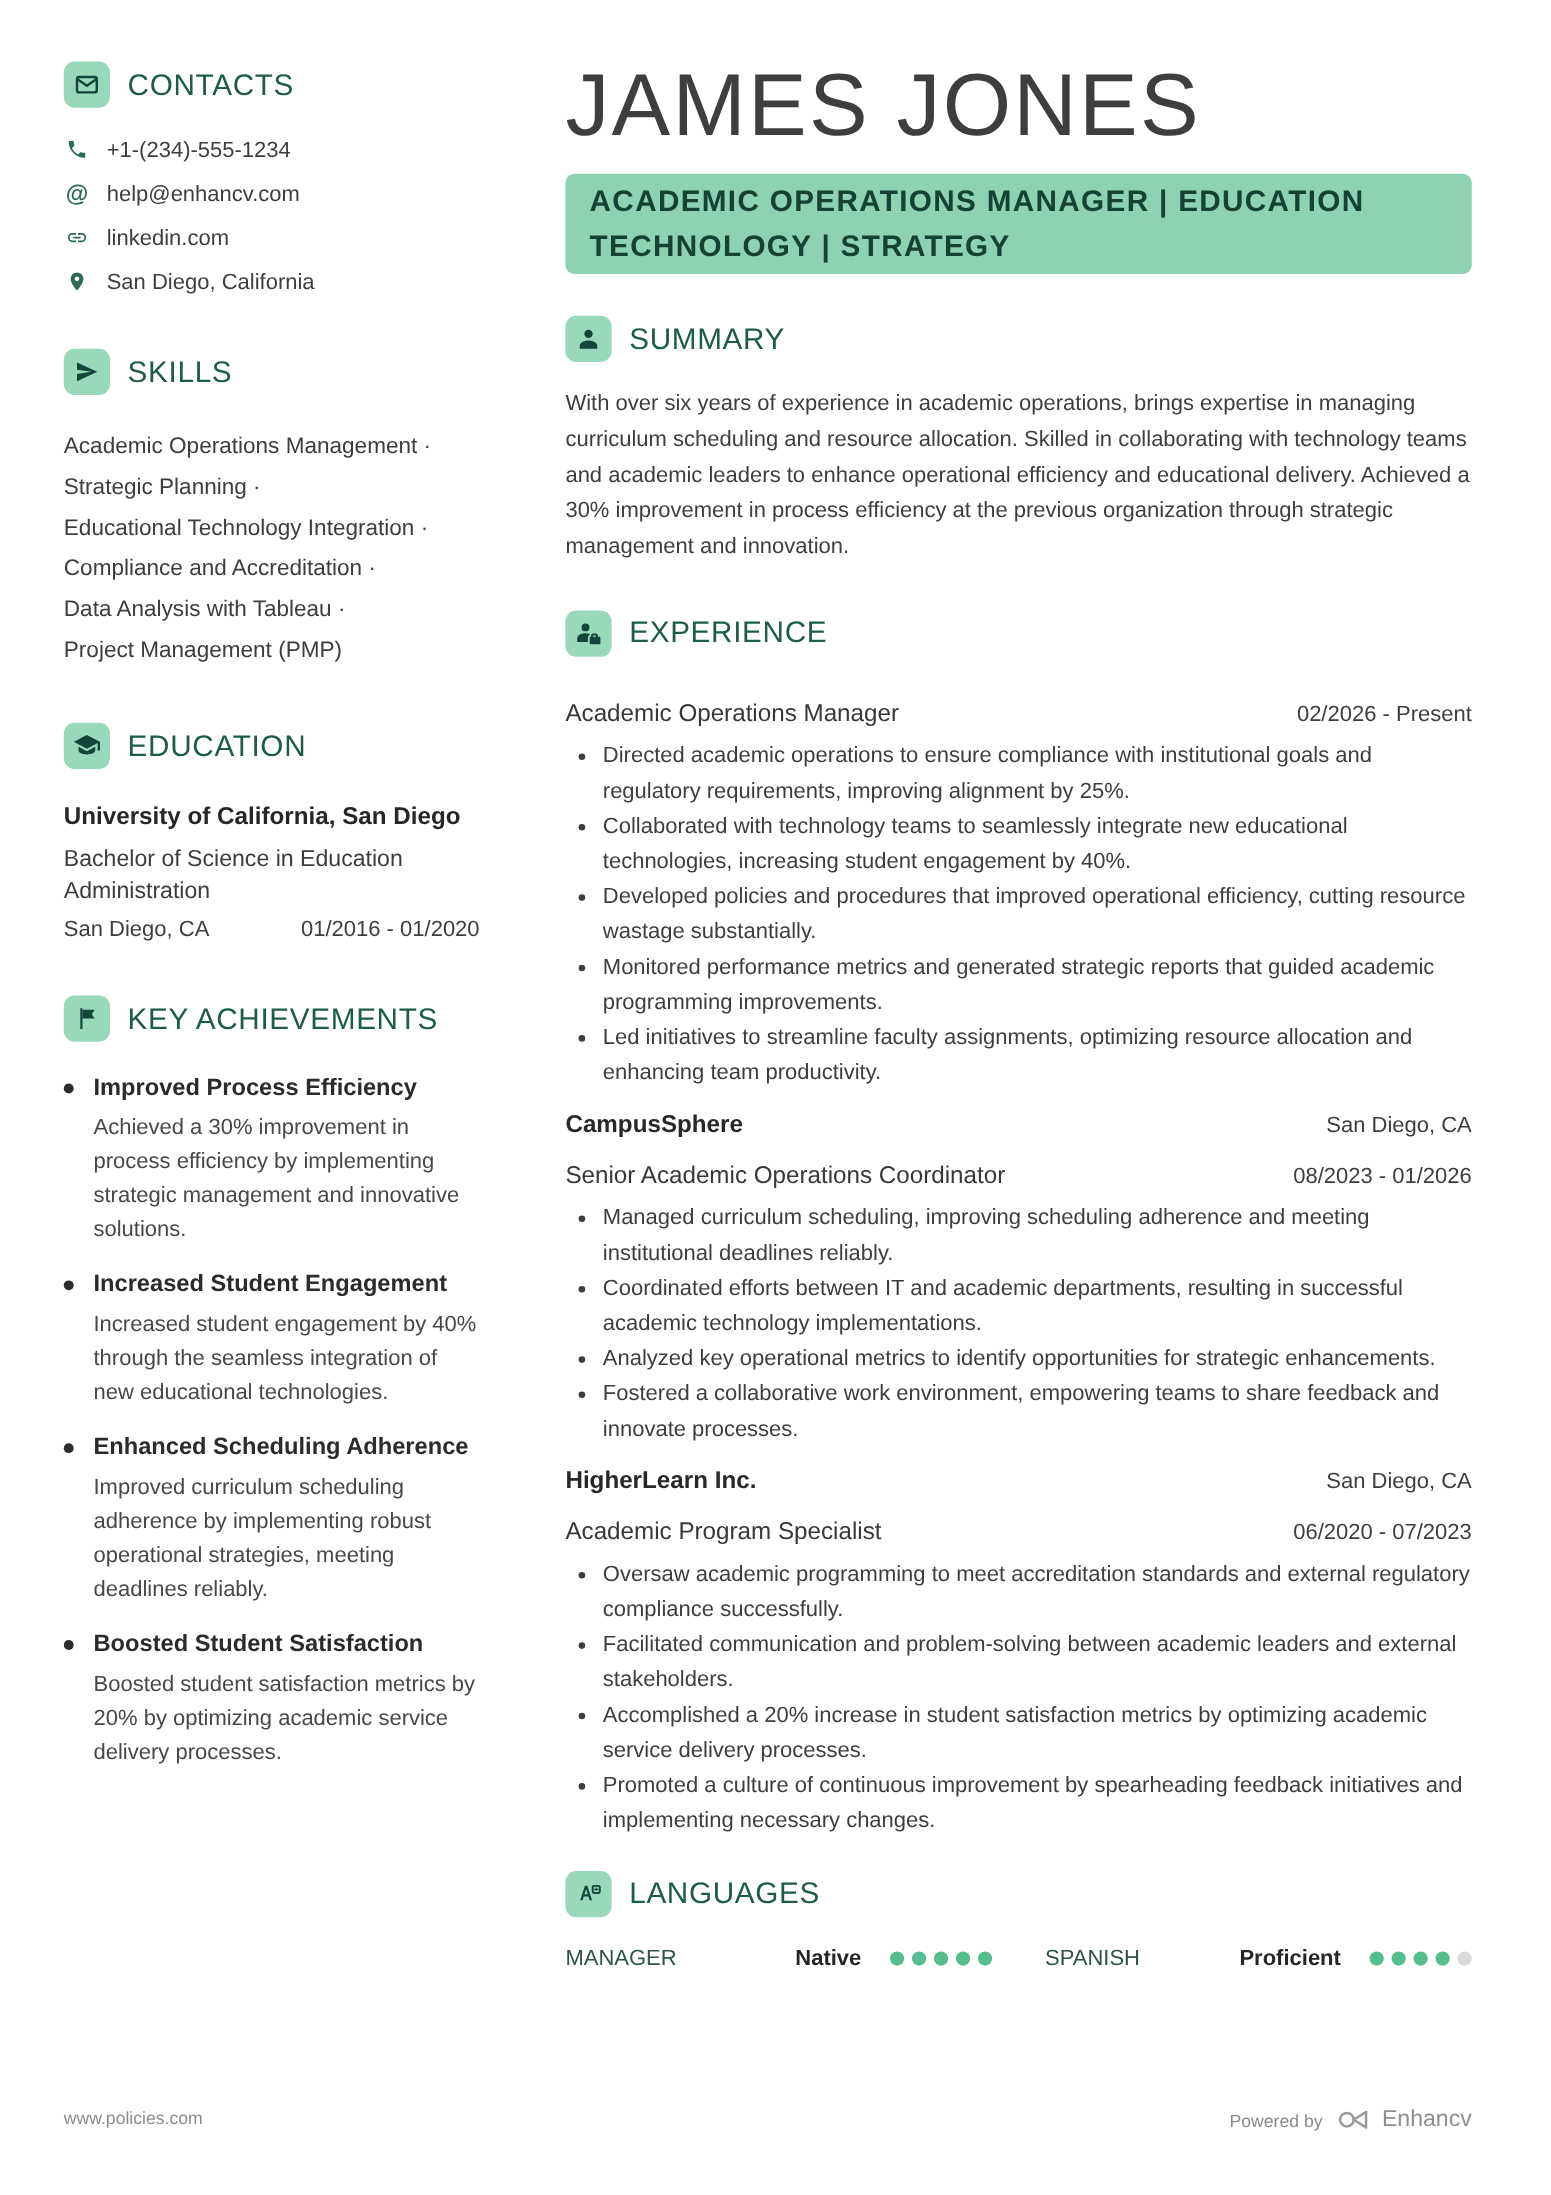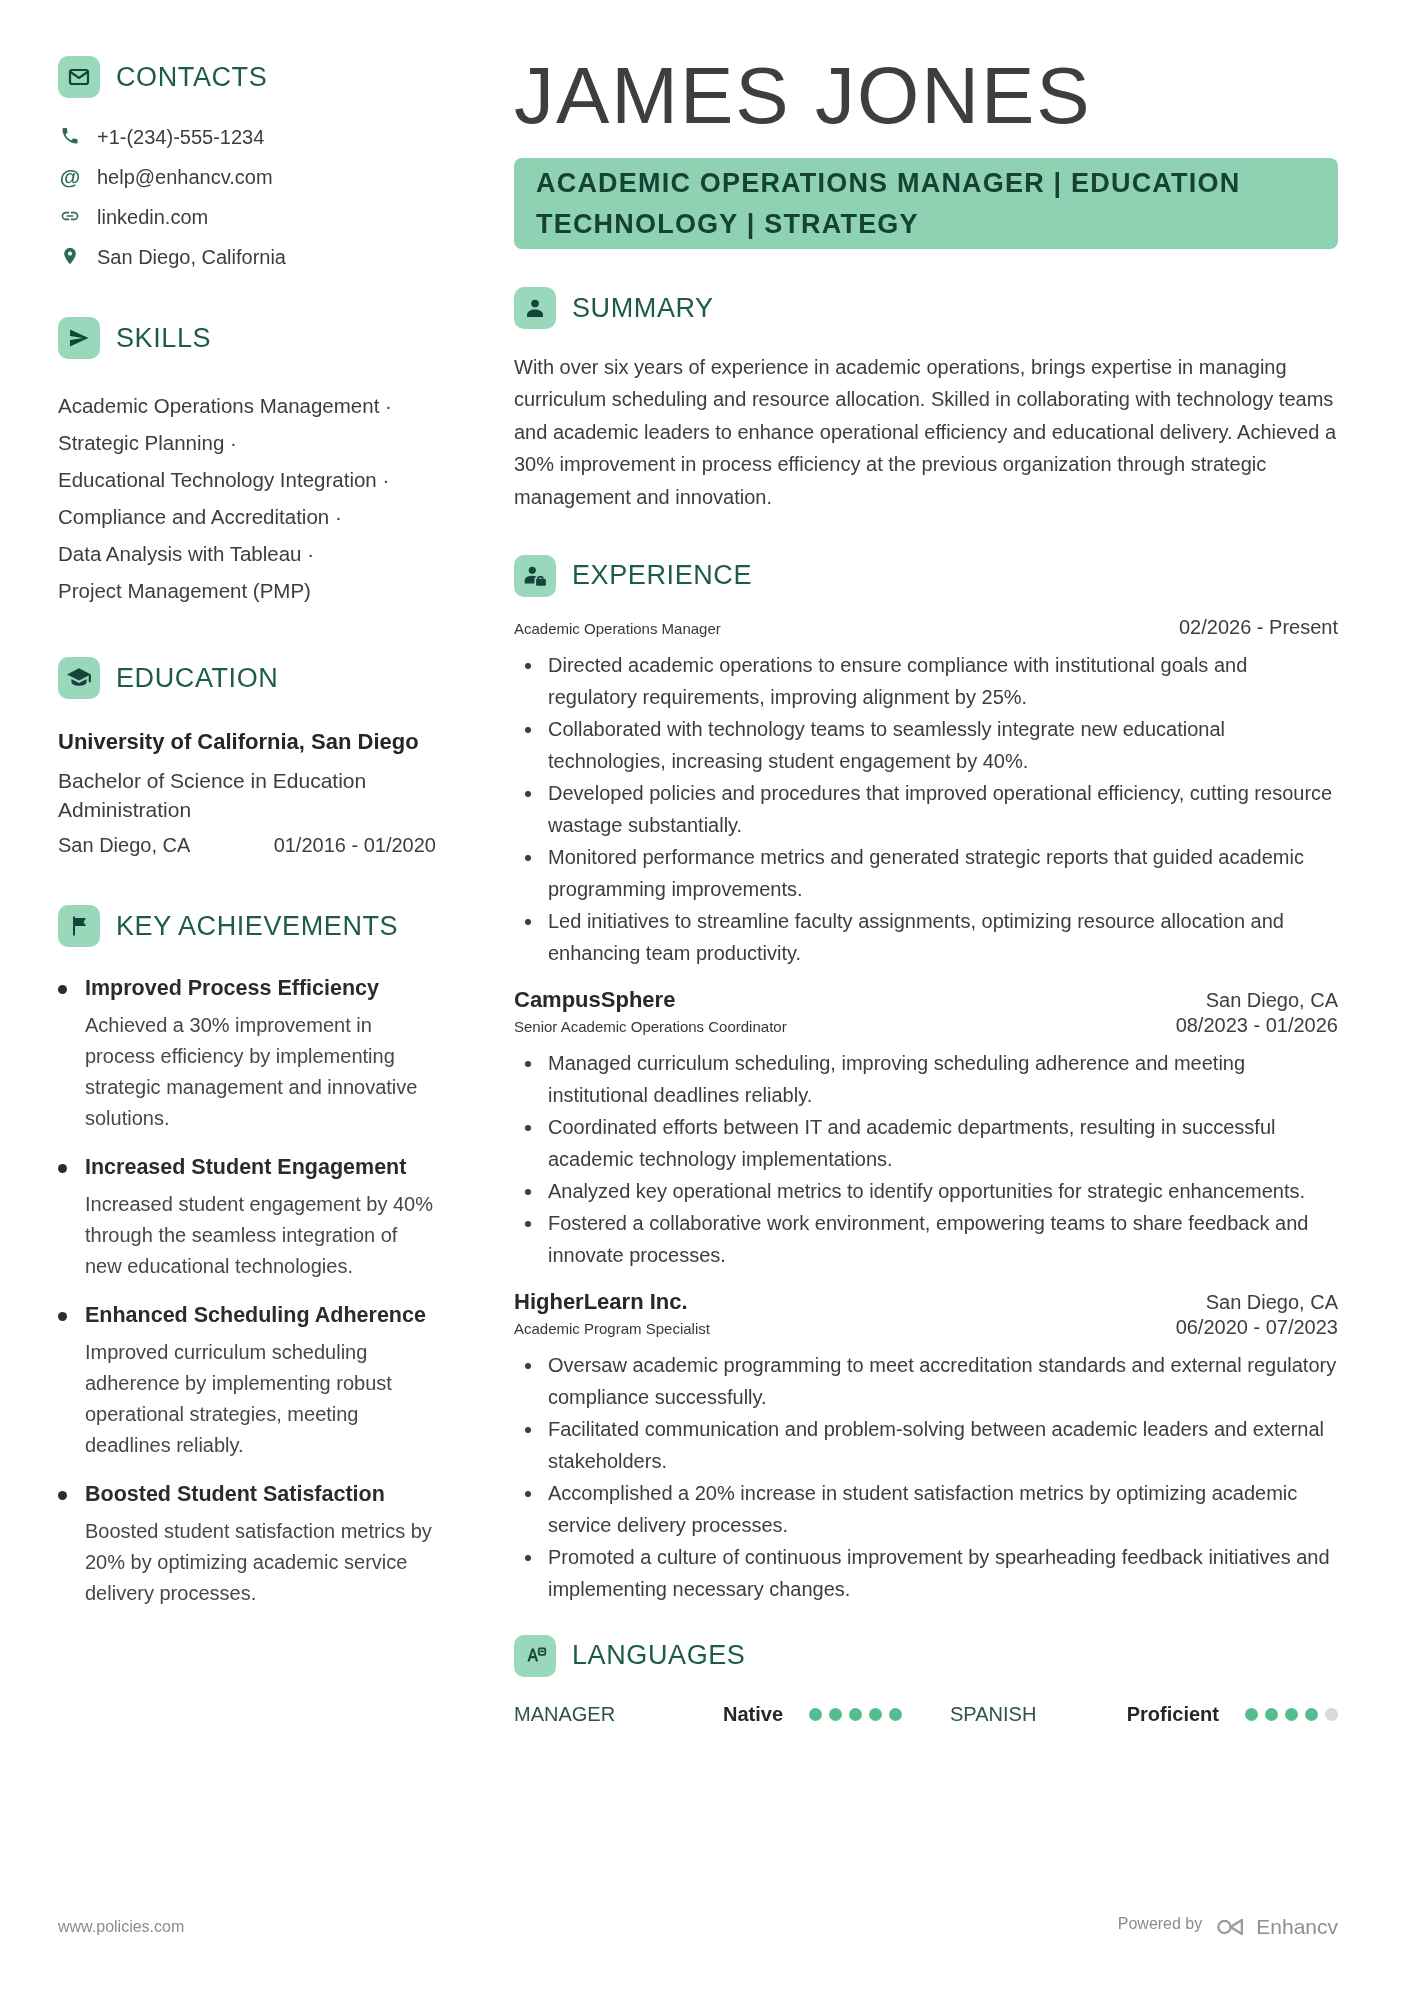--- a/index.html
+++ b/index.html
@@ -48,38 +48,38 @@
   }
 
   
   .summary-text{font-size:20px;line-height:1.62;color:#3d3d3d;margin:0}
 
   
   .job{margin-bottom:18px}
   .job-line{display:flex;justify-content:space-between;align-items:baseline;gap:20px}
   .company{font-size:22px;font-weight:bold;color:#282828}
   .job-loc,.job-dates{font-size:20px;color:#3d3d3d;white-space:nowrap}
-  .role{font-size:15px;color:#383838;margin-top:5px}
+  .role{font-size:22px;color:#383838;margin-top:20px}
   .job ul{margin:10px 0 0 0;padding-left:30px}
   .job li{font-size:20px;line-height:1.6;color:#3d3d3d;padding-left:4px}
 
   
   .langs{display:flex;gap:48px}
   .lang{flex:1;display:flex;justify-content:space-between;align-items:center}
   .lang-name{font-size:20px;color:#2f5347}
   .lang-right{display:flex;align-items:center;gap:26px}
   .lang-level{font-size:20px;font-weight:bold;color:#262626}
   .dots{display:flex;gap:7px}
   .dot{width:13px;height:13px;border-radius:50%;background:#d9d9d9}
   .dot.filled{background:#56bd8f}
 
   
   .footer{position:absolute;left:58px;right:72px;bottom:56px;display:flex;justify-content:space-between;align-items:center}
   .footer-site{font-size:16px;color:#8b8b8b}
-  .powered{display:flex;align-items:flex-start;gap:14px}
+  .powered{display:flex;align-items:flex-end;gap:14px}
   .powered-label{font-size:16px;color:#8b8b8b}
   .brand{display:flex;align-items:center;gap:8px}
   .brand-name{font-size:21px;color:#8f8f8f}
 </style>
 </head>
 <body>
 
 <div class="page">
 
   <aside class="left">

